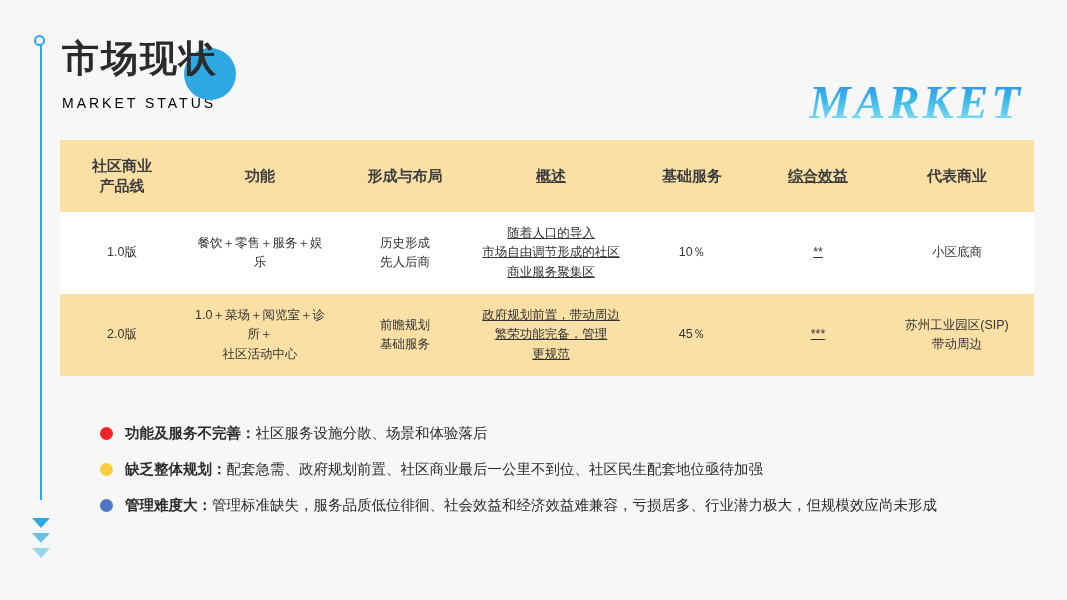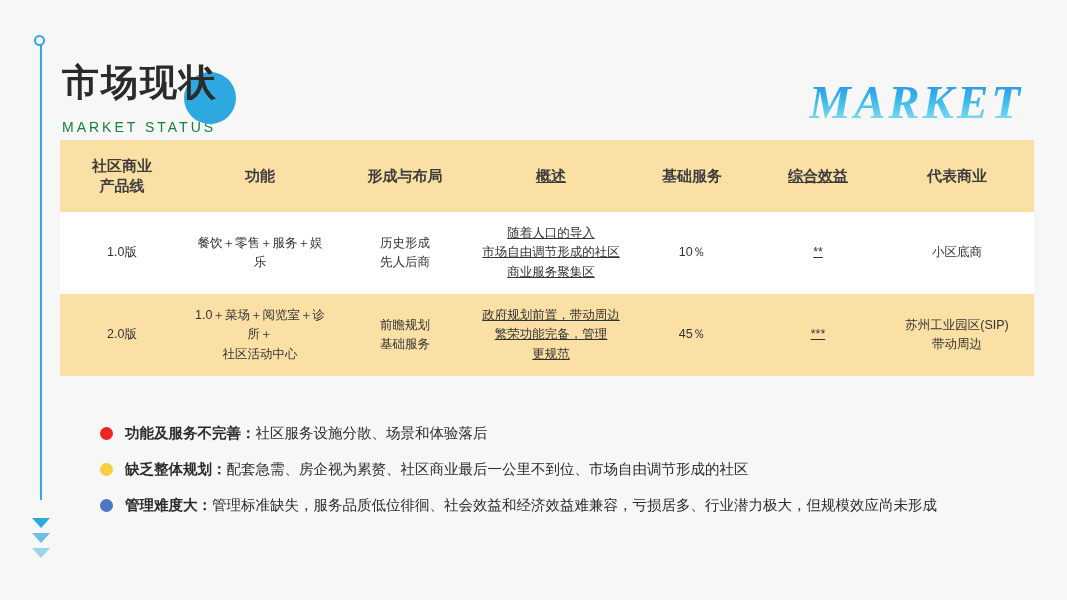--- a/index.html
+++ b/index.html
@@ -50,21 +50,21 @@
     border-right: 9px solid transparent;
     border-top: 10px solid #2ea8e0;
   }
   .rail-arrows .ar.a2 { opacity: 0.7; }
   .rail-arrows .ar.a3 { opacity: 0.45; }
 
   
   .heading-wrap {
     position: absolute;
     left: 62px;
-    top: 64px;
+    top: 40px;
   }
   .heading-blob {
     position: absolute;
     left: 122px;
     top: 8px;
     width: 52px;
     height: 52px;
     border-radius: 50%;
     background: #2ea8e0;
   }
@@ -73,21 +73,21 @@
     font-size: 37px;
     font-weight: bold;
     color: #2b2b2b;
     letter-spacing: 2px;
     line-height: 1;
     z-index: 2;
   }
   .heading-en {
     margin-top: 18px;
     font-size: 14px;
-    color: #15803d;
+    color: #000000;
     letter-spacing: 3px;
   }
 
   
   .wordmark {
     position: absolute;
     right: 44px;
     top: 47px;
     font-family: "Liberation Serif", serif;
     font-style: italic;
@@ -268,19 +268,19 @@
   </tbody>
 </table>
 
 <div class="bullets">
   <div class="bullet-row">
     <span class="dot" style="background:#ef2525"></span>
     <span class="bullet-text"><b>功能及服务不完善：</b><span>社区服务设施分散、场景和体验落后</span></span>
   </div>
   <div class="bullet-row">
     <span class="dot" style="background:#f7cf3f"></span>
-    <span class="bullet-text"><b>缺乏整体规划：</b><span>配套急需、房企视为累赘、社区商业最后一公里不到位、市场自由调节形成的社区</span></span>
+    <span class="bullet-text"><b>缺乏整体规划：</b><span>配套急需、政府规划前置、社区商业最后一公里不到位、社区民生配套地位亟待加强</span></span>
   </div>
   <div class="bullet-row">
     <span class="dot" style="background:#4f74c8"></span>
     <span class="bullet-text"><b>管理难度大：</b><span>管理标准缺失，服务品质低位徘徊、社会效益和经济效益难兼容，亏损居多、行业潜力极大，但规模效应尚未形成</span></span>
   </div>
 </div>
 
 </body></html>

